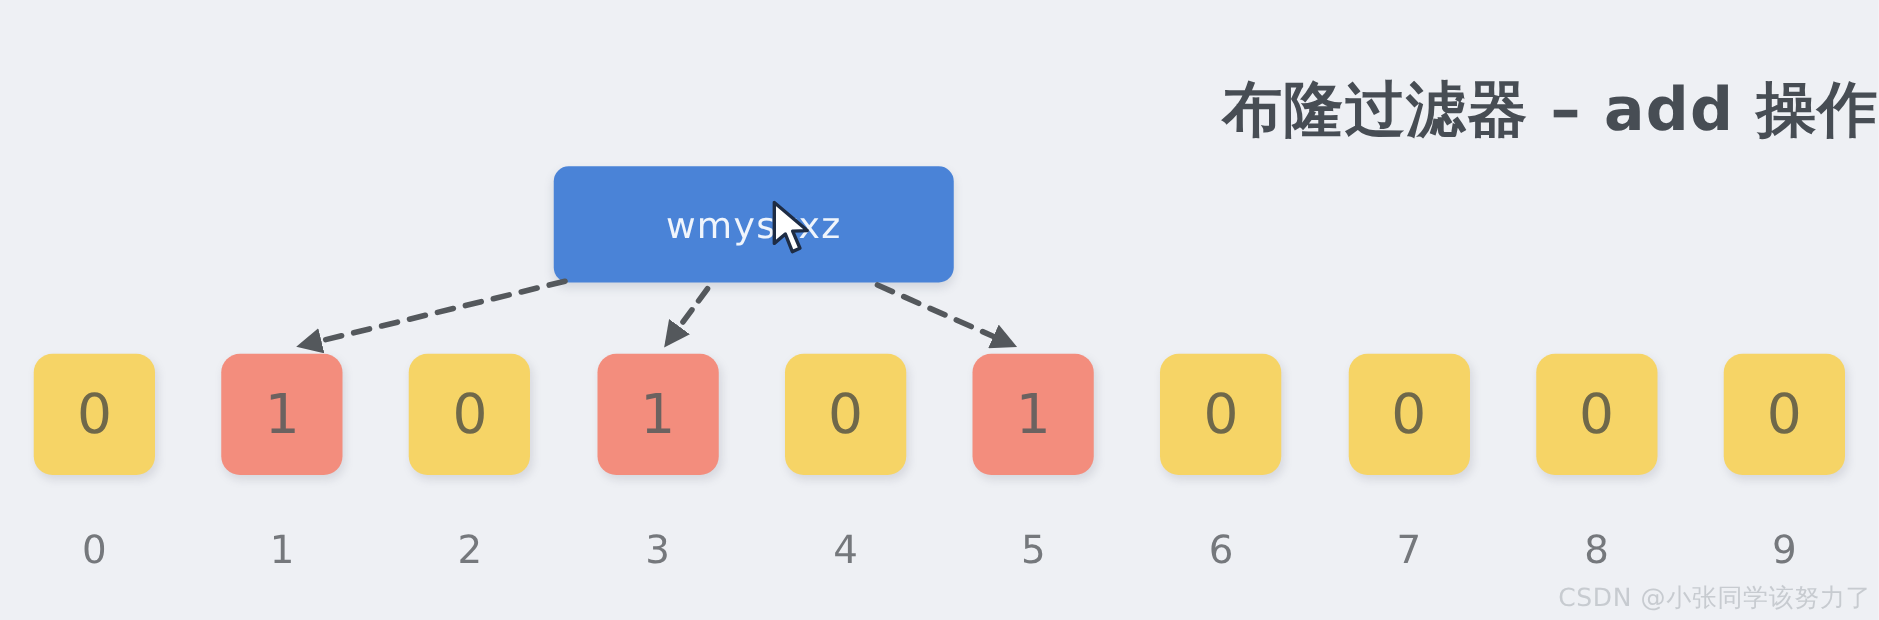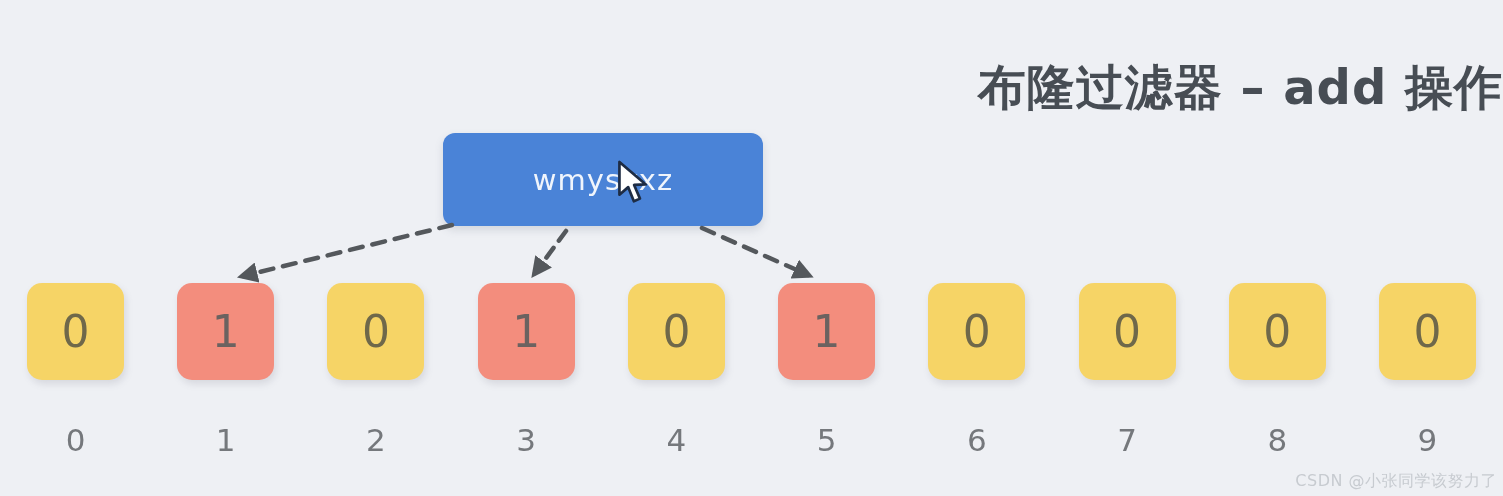--- a/index.html
+++ b/index.html
@@ -40,21 +40,21 @@
   .index-row {
     position:absolute; top:422px; left:27px; width:1449px;
     display:flex; justify-content:space-between;
   }
   .index-label {
     width:97px; text-align:center;
     font-size:31px; color:#75787c;
   }
   .watermark {
     position:absolute; right:6px; bottom:4px;
-    font-size:16px; color:#c7cbd0; letter-spacing:0.5px;
+    font-size:20px; color:#c7cbd0; letter-spacing:0.5px;
   }
   .cursor-icon {
     position:absolute; left:617px; top:160px; width:33px; height:44px;
     pointer-events:none;
   }
 </style>
 </head>
 <body>
 
 <div class="stage">

